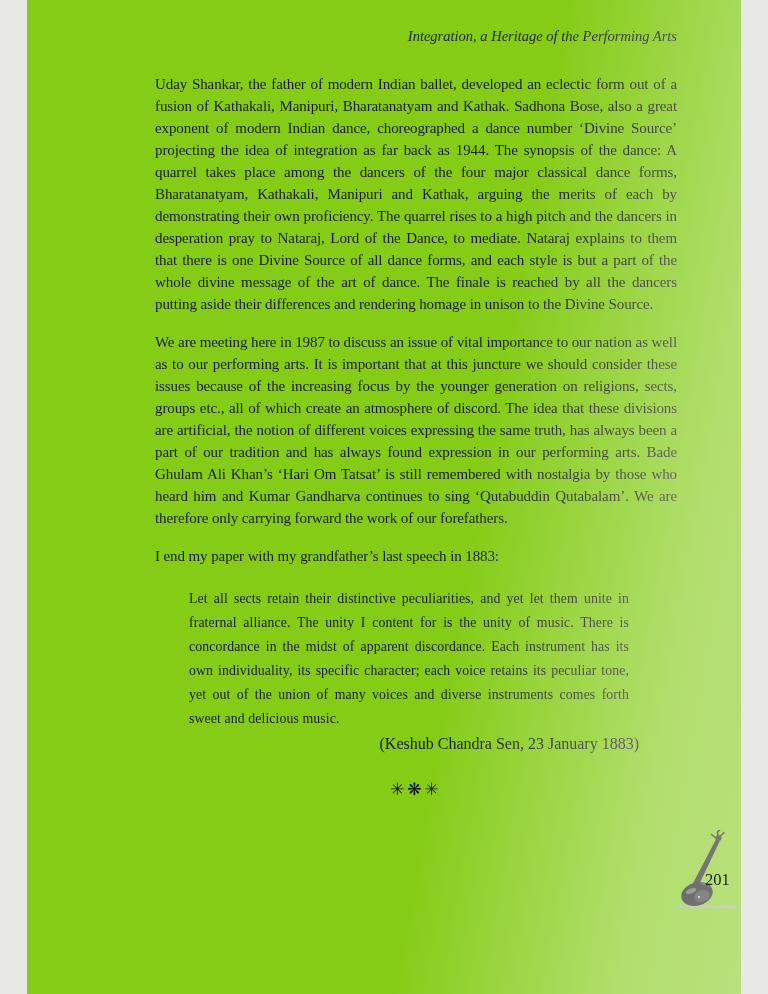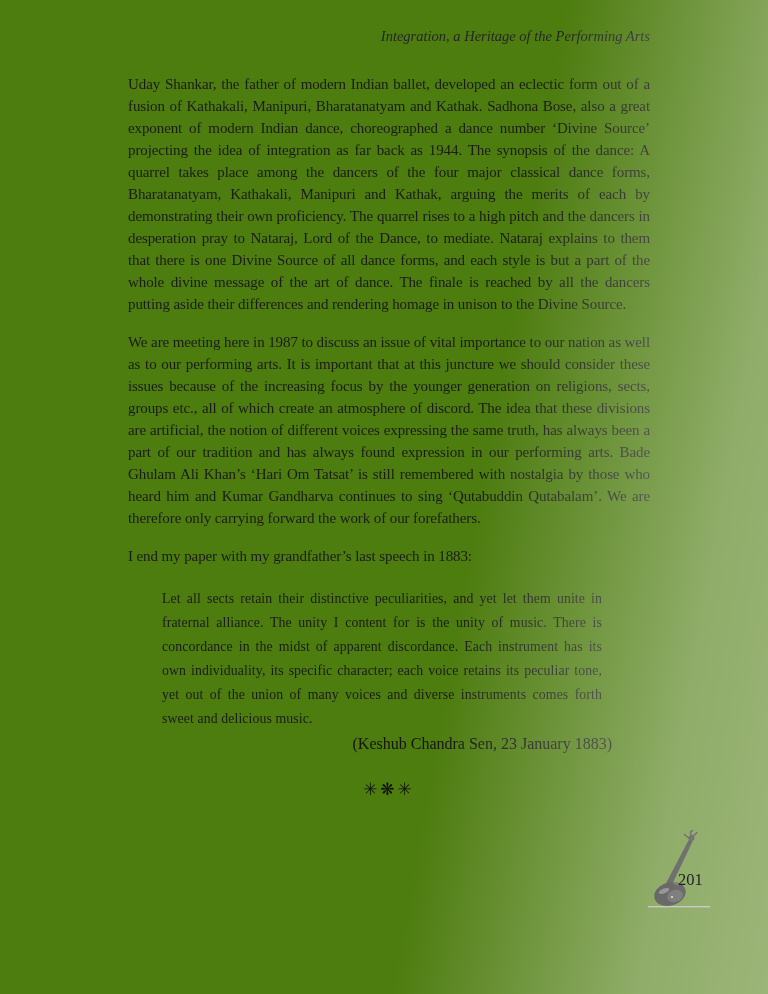--- a/index.html
+++ b/index.html
@@ -1,21 +1,21 @@
 <!DOCTYPE html>
 <html><head>
 <meta charset="utf-8">
 <style>
   html, body { margin: 0; padding: 0; background: #e8e8e6; }
   .page {
     position: relative;
-    width: 768px;
+    width: 714px;
     height: 994px;
     margin: 0 auto;
-    background: #4d7c0f;
+    background: #84cc16;
     font-family: "Liberation Serif", "DejaVu Serif", serif;
     color: #1b1b1b;
     overflow: hidden;
   }
   .content {
     position: absolute;
     left: 128px;
     top: 26px;
     width: 522px;
   }

